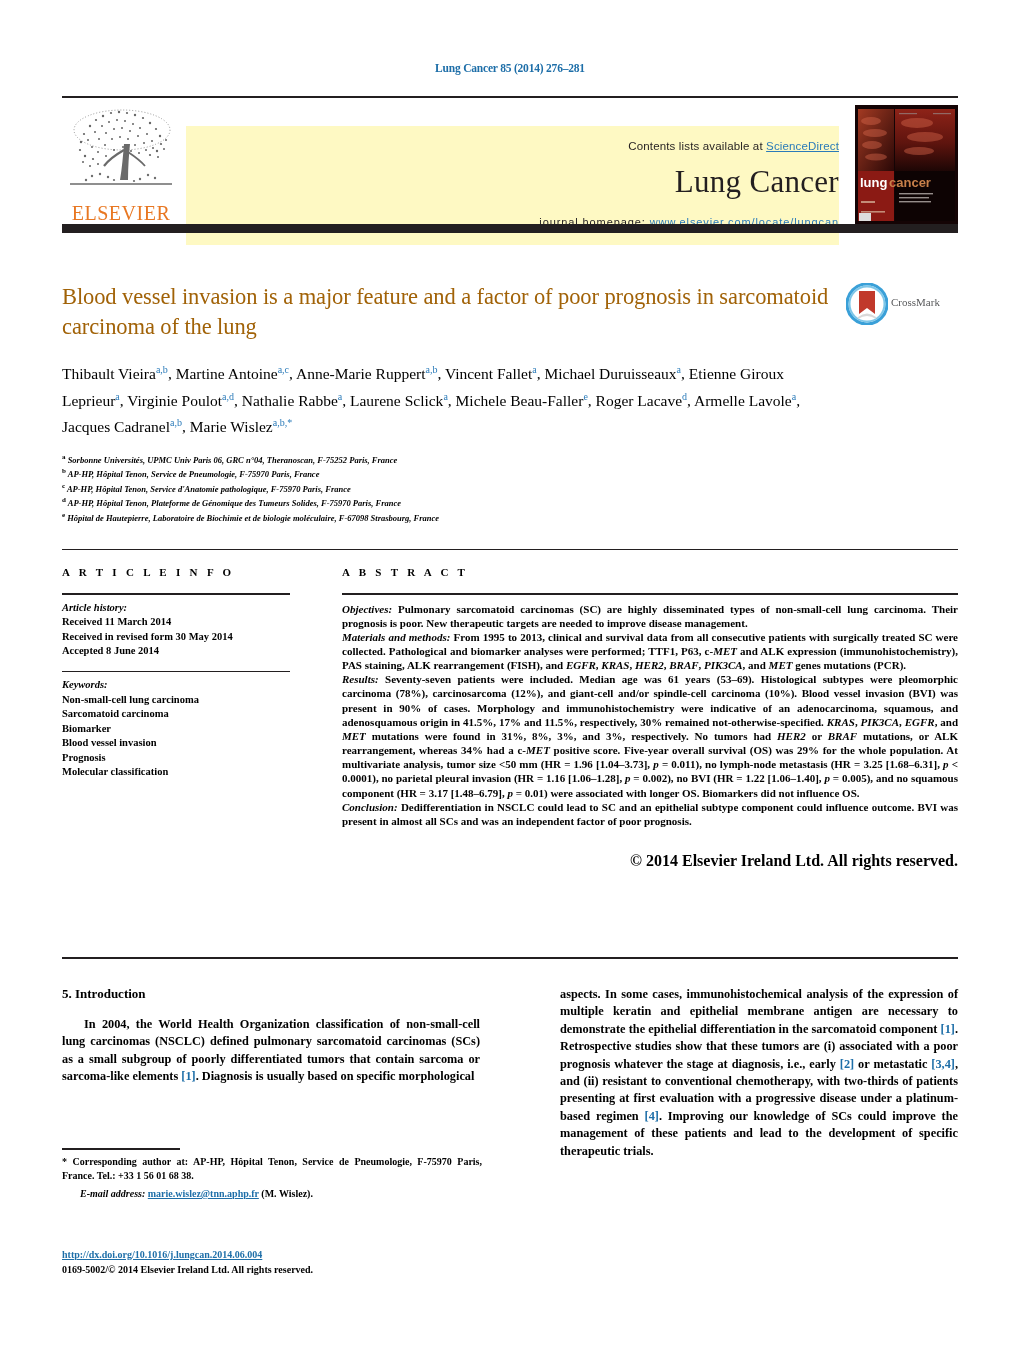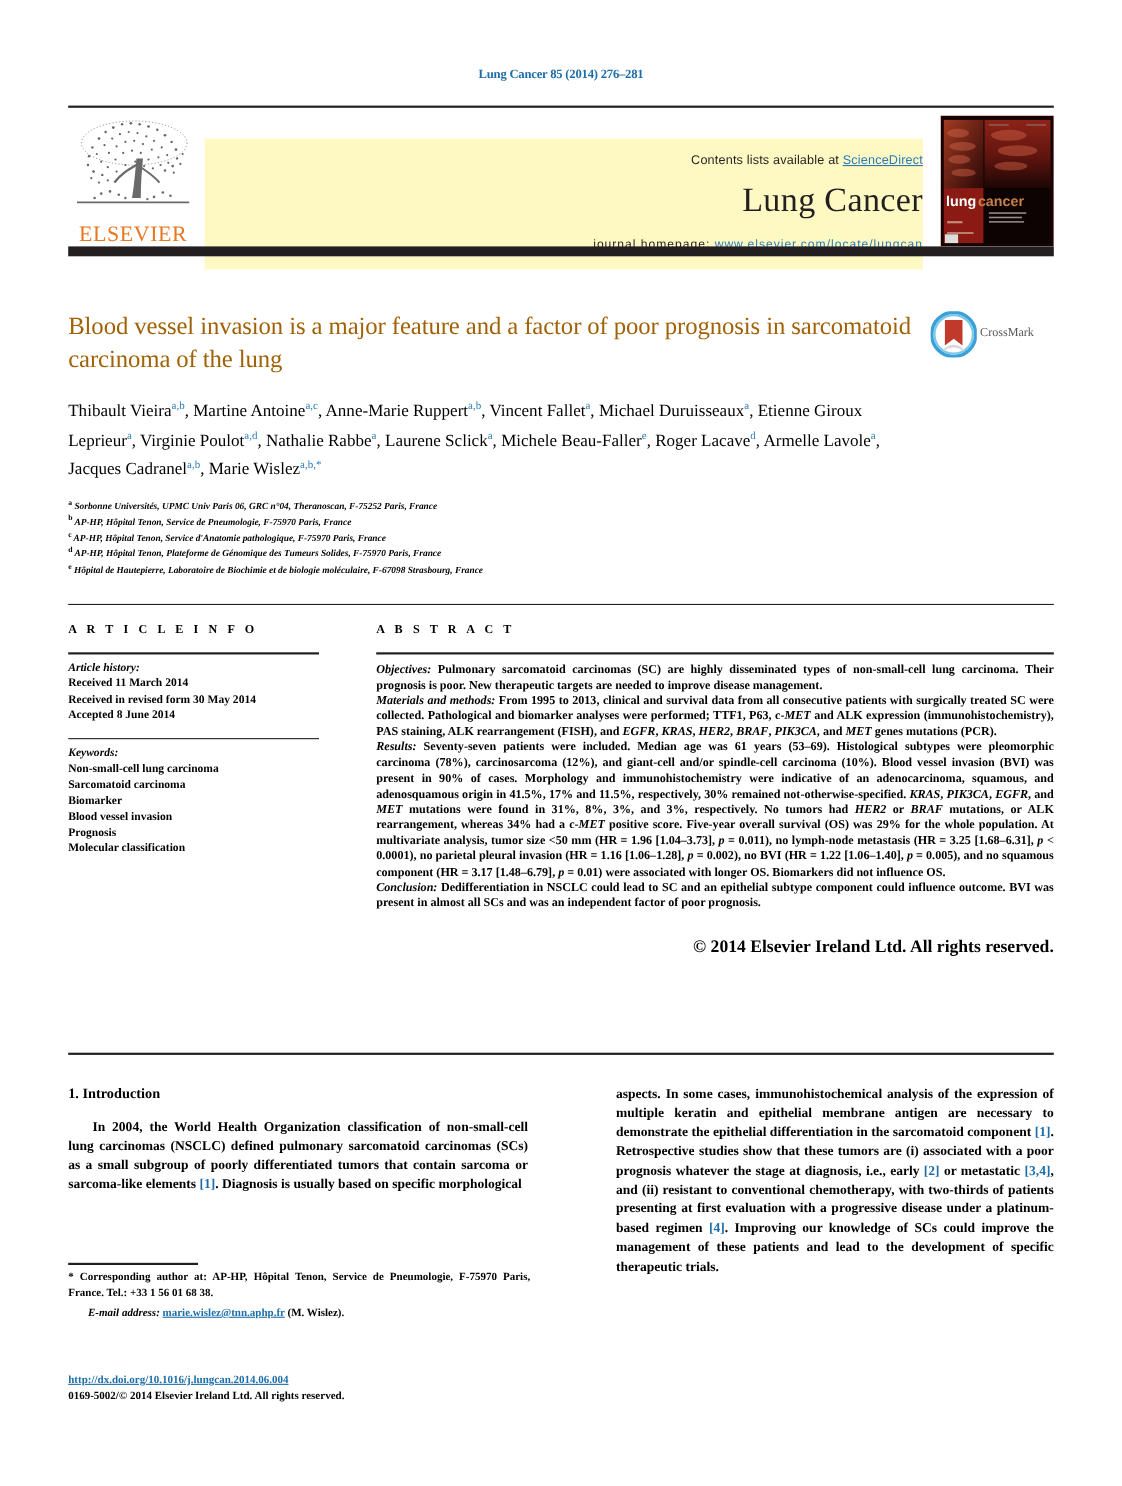--- a/index.html
+++ b/index.html
@@ -496,21 +496,21 @@
     <div class="abs-body">
       <p><i>Objectives:</i><span> Pulmonary sarcomatoid carcinomas (SC) are highly disseminated types of non-small-cell lung carcinoma. Their prognosis is poor. New therapeutic targets are needed to improve disease management.</span></p>
       <p><i>Materials and methods:</i><span> From 1995 to 2013, clinical and survival data from all consecutive patients with surgically treated SC were collected. Pathological and biomarker analyses were performed; TTF1, P63, c-<i>MET</i> and ALK expression (immunohistochemistry), PAS staining, ALK rearrangement (FISH), and <i>EGFR</i>, <i>KRAS</i>, <i>HER2</i>, <i>BRAF</i>, <i>PIK3CA</i>, and <i>MET</i> genes mutations (PCR).</span></p>
       <p><i>Results:</i><span> Seventy-seven patients were included. Median age was 61 years (53–69). Histological subtypes were pleomorphic carcinoma (78%), carcinosarcoma (12%), and giant-cell and/or spindle-cell carcinoma (10%). Blood vessel invasion (BVI) was present in 90% of cases. Morphology and immunohistochemistry were indicative of an adenocarcinoma, squamous, and adenosquamous origin in 41.5%, 17% and 11.5%, respectively, 30% remained not-otherwise-specified. <i>KRAS</i>, <i>PIK3CA</i>, <i>EGFR</i>, and <i>MET</i> mutations were found in 31%, 8%, 3%, and 3%, respectively. No tumors had <i>HER2</i> or <i>BRAF</i> mutations, or ALK rearrangement, whereas 34% had a c-<i>MET</i> positive score. Five-year overall survival (OS) was 29% for the whole population. At multivariate analysis, tumor size &lt;50 mm (HR = 1.96 [1.04–3.73], <i>p</i> = 0.011), no lymph-node metastasis (HR = 3.25 [1.68–6.31], <i>p</i> &lt; 0.0001), no parietal pleural invasion (HR = 1.16 [1.06–1.28], <i>p</i> = 0.002), no BVI (HR = 1.22 [1.06–1.40], <i>p</i> = 0.005), and no squamous component (HR = 3.17 [1.48–6.79], <i>p</i> = 0.01) were associated with longer OS. Biomarkers did not influence OS.</span></p>
       <p><i>Conclusion:</i><span> Dedifferentiation in NSCLC could lead to SC and an epithelial subtype component could influence outcome. BVI was present in almost all SCs and was an independent factor of poor prognosis.</span></p>
       <div class="copyright">© 2014 Elsevier Ireland Ltd. All rights reserved.</div>
     </div>
   </div>
 
   <div class="col-left">
-    <div class="sec-heading">1. Introduction</div>
+    <div class="sec-heading">5. Introduction</div>
     <p class="body-par">In 2004, the World Health Organization classification of non-small-cell lung carcinomas (NSCLC) defined pulmonary sarcomatoid carcinomas (SCs) as a small subgroup of poorly differentiated tumors that contain sarcoma or sarcoma-like elements <span class="ref">[1]</span>. Diagnosis is usually based on specific morphological</p>
   </div>
 
   <div class="col-right">
     <p class="body-par noindent">aspects. In some cases, immunohistochemical analysis of the expression of multiple keratin and epithelial membrane antigen are necessary to demonstrate the epithelial differentiation in the sarcomatoid component <span class="ref">[1]</span>. Retrospective studies show that these tumors are (i) associated with a poor prognosis whatever the stage at diagnosis, i.e., early <span class="ref">[2]</span> or metastatic <span class="ref">[3,4]</span>, and (ii) resistant to conventional chemotherapy, with two-thirds of patients presenting at first evaluation with a progressive disease under a platinum-based regimen <span class="ref">[4]</span>. Improving our knowledge of SCs could improve the management of these patients and lead to the development of specific therapeutic trials.</p>
   </div>
 
   <div class="foot-rule"></div>
   <div class="footnote">
     <div>

